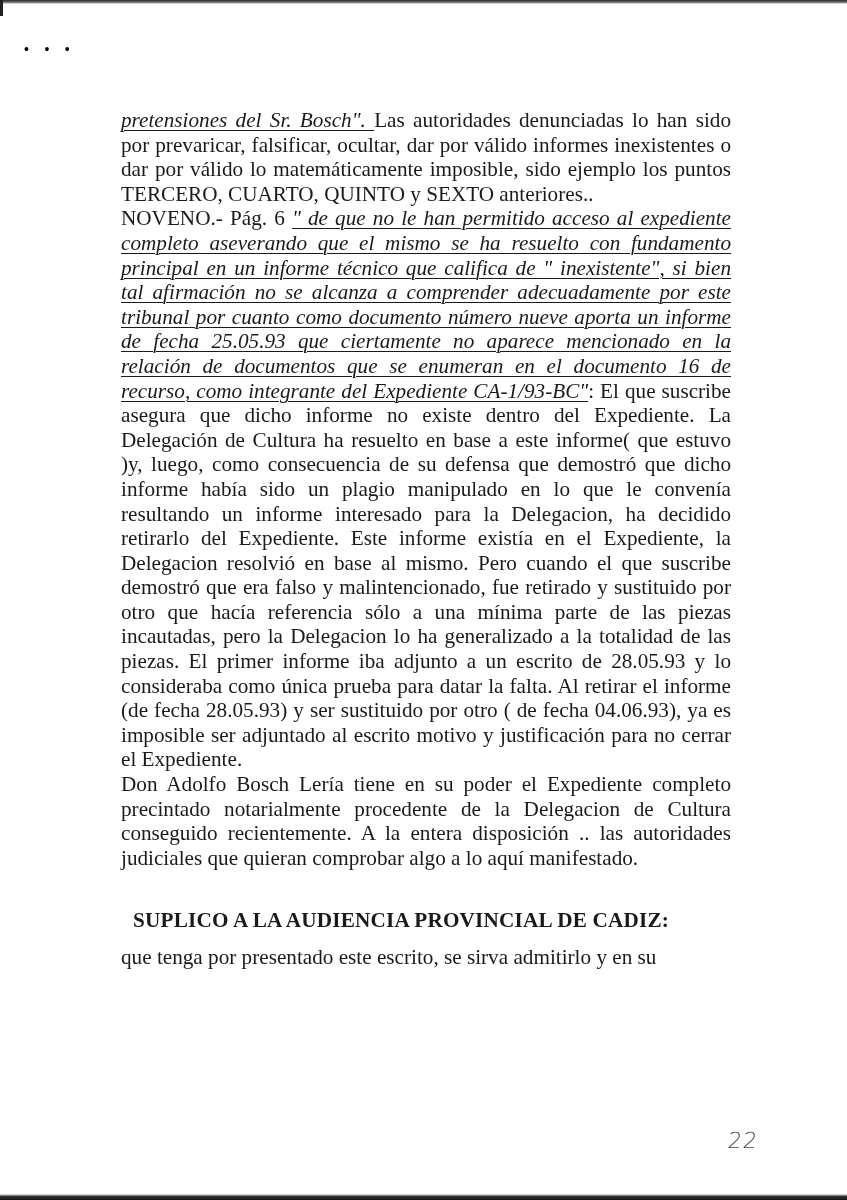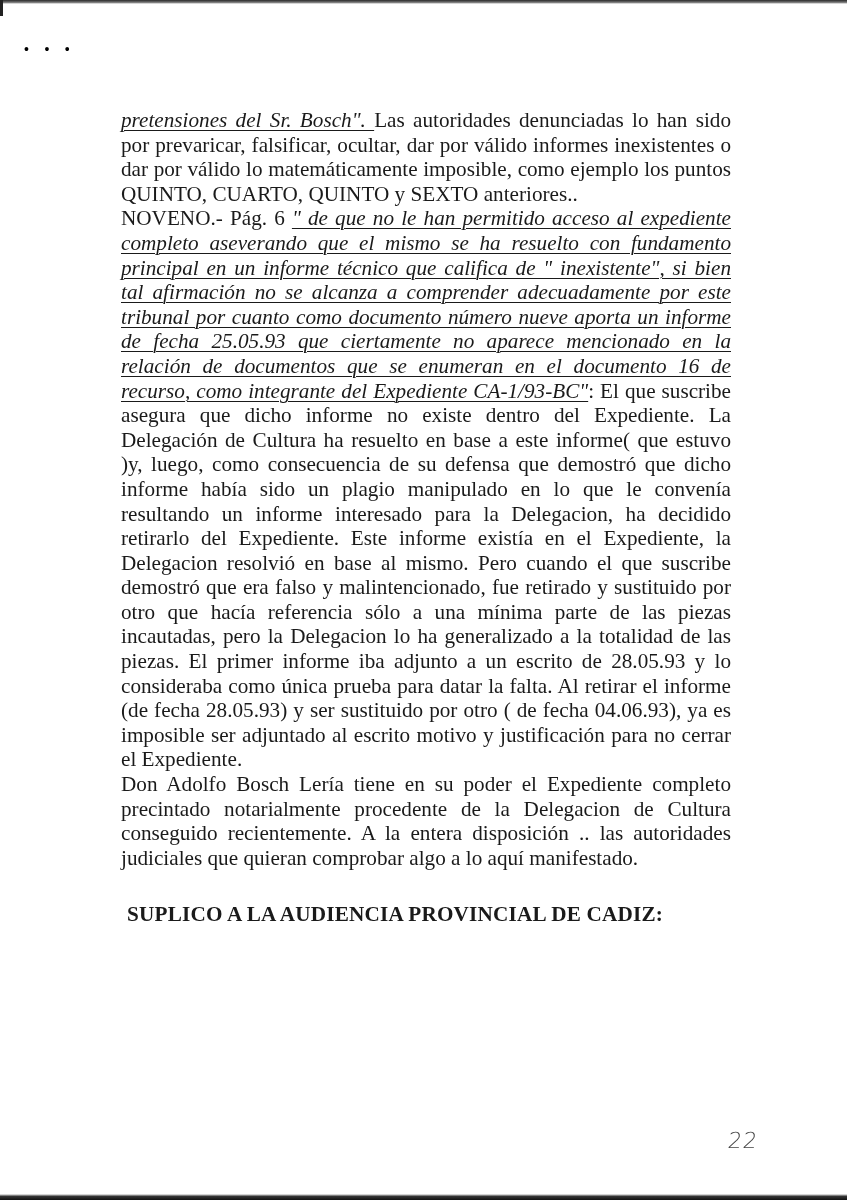--- a/index.html
+++ b/index.html
@@ -61,21 +61,21 @@
     text-underline-offset: 3px;
   }
   .b {
     font-weight: normal;
   }
   .gap {
     height: 26px;
   }
   .supplico-title {
     font-weight: bold;
-    margin: 6px;
+    margin: 12px;
     letter-spacing: 0.2px;
   }
   .handwritten-number {
     position: absolute;
     left: 728px;
     top: 1128px;
     font-family: "DejaVu Sans", sans-serif;
     font-size: 22px;
     font-weight: 300;
     color: #444;
@@ -87,30 +87,31 @@
 <body>
 
 <div class="scan-top"></div>
 <div class="scan-corner"></div>
 
 <div class="punch-marks">• • •</div>
 
 <div class="page">
 
   <p class="para">
-    <span class="ul-it">pretensiones del Sr. Bosch". </span><span>Las autoridades denunciadas lo han sido por prevaricar, falsificar,  ocultar, dar por válido informes inexistentes o dar por válido lo  matemáticamente imposible, como ejemplo los puntos QUINTO, CUARTO, QUINTO y SEXTO anteriores..</span>
+    <span class="ul-it">pretensiones del Sr. Bosch". </span><span>Las autoridades denunciadas lo han sido por prevaricar, falsificar,  ocultar, dar por válido informes inexistentes o dar por válido lo  matemáticamente imposible, sido ejemplo los puntos TERCERO, CUARTO, QUINTO y SEXTO anteriores..</span>
   </p>
 
   <p class="para">
     <span class="b">NOVENO.-</span><span> Pág. 6 </span><span class="ul-it">" de que no le han permitido acceso al expediente completo aseverando que el mismo se ha resuelto con fundamento principal en un informe técnico que califica de " inexistente", si bien tal afirmación no se alcanza a comprender adecuadamente por este tribunal por cuanto como documento número nueve aporta un informe de fecha 25.05.93 que ciertamente no aparece mencionado en la relación de documentos que se enumeran en el documento 16 de recurso, como integrante del Expediente CA-1/93-BC"</span><span>: El que suscribe asegura que dicho informe no existe dentro del Expediente. La Delegación de Cultura ha resuelto en base a este informe( que estuvo )y,  luego, como consecuencia de su defensa que demostró que dicho informe había sido un plagio manipulado en lo que le convenía resultando un informe interesado para la Delegacion, ha decidido retirarlo del Expediente. Este informe existía en el Expediente, la Delegacion resolvió en base al mismo. Pero cuando el que suscribe demostró que era falso y malintencionado, fue retirado y sustituido por otro que hacía referencia sólo a una mínima parte de las piezas incautadas, pero la Delegacion lo ha generalizado a la totalidad de las piezas. El primer informe iba adjunto a un escrito de 28.05.93 y lo consideraba como única prueba para datar la </span><span class="b">falta. Al retirar el informe (de fecha 28.05.93) y ser sustituido por otro ( de fecha 04.06.93), ya es</span><span> imposible ser adjuntado al escrito motivo y justificación para no cerrar el Expediente.</span>
   </p>
 
   <p class="para">Don Adolfo Bosch Lería tiene en su poder el Expediente completo precintado notarialmente procedente de la Delegacion de Cultura conseguido recientemente. A la entera disposición .. las autoridades judiciales que quieran comprobar algo a lo aquí manifestado.</p>
 
   <div class="gap"></div>
 
   <p class="supplico-title">SUPLICO A LA AUDIENCIA PROVINCIAL DE CADIZ:</p>
+  <p class="para">que tenga por presentado este escrito, se sirva admitirlo y en su</p>
 
 </div>
 
 <div class="handwritten-number">22</div>
 
 <div class="scan-bottom"></div>
 
 </body></html>

